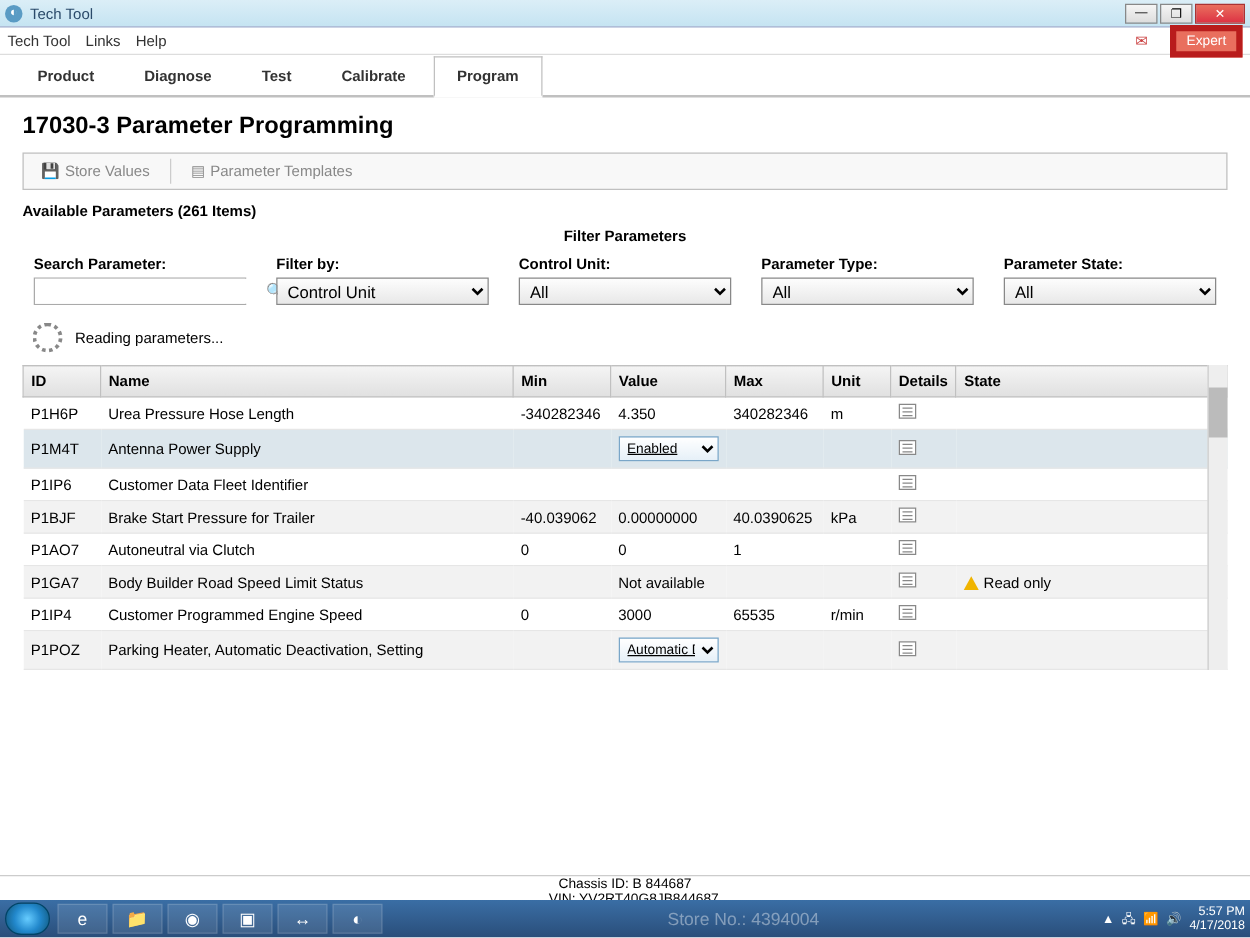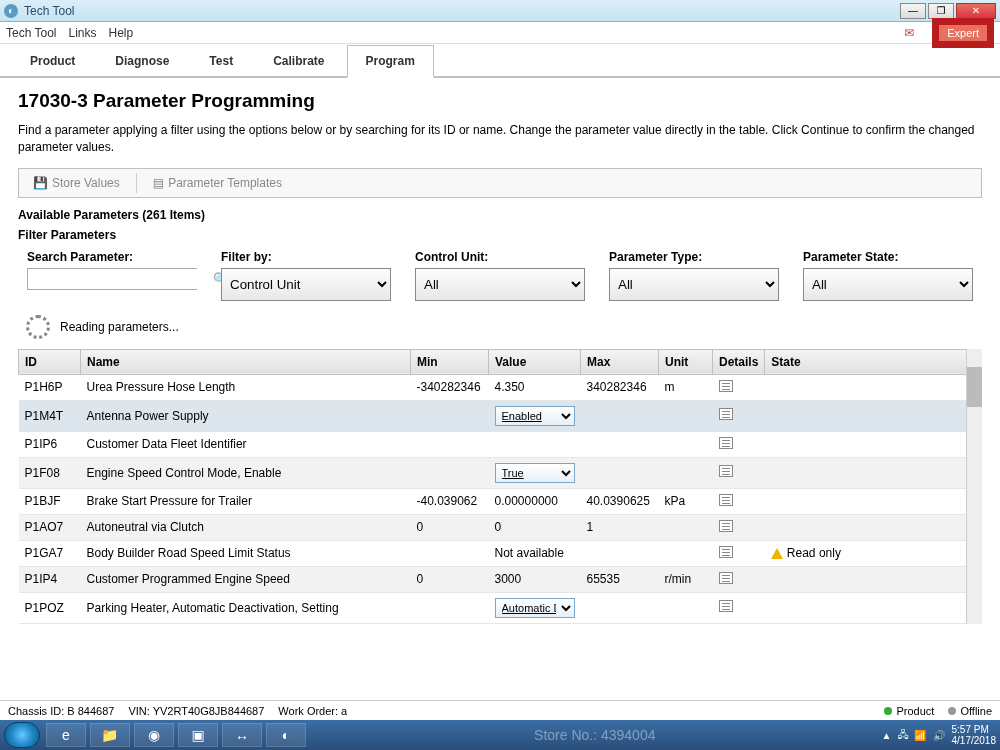--- a/index.html
+++ b/index.html
@@ -10,21 +10,21 @@
 .titlebar .icon { width: 14px; height: 14px; border-radius: 50%; background: #5a9bc4; margin-right: 6px; display: flex; align-items: center; justify-content: center; color: #fff; font-size: 10px; }
 .titlebar .title { color: #2a4a6a; font-size: 12px; flex: 1; }
 .win-btns { display: flex; gap: 2px; }
 .win-btn { width: 26px; height: 16px; border: 1px solid #888; background: linear-gradient(#f5f5f5,#ddd); font-size: 10px; display: flex; align-items: center; justify-content: center; }
 .win-btn.close { background: linear-gradient(#e96f5e,#d34); color: #fff; border-color: #a33; width: 40px; }
 
 
 .menubar { height: 22px; display: flex; align-items: center; padding: 0 6px; gap: 12px; border-bottom: 1px solid #ddd; }
 .menubar .menu-item { color: #333; cursor: pointer; }
 .menubar .spacer { flex: 1; }
-.expert-btn { background: #e96f5e; color: #fff; padding: 2px 8px; border: 7px solid #b91c1c; font-size: 11px; }
+.expert-btn { background: #e96f5e; color: #fff; padding: 2px 8px; border: 5px solid #b91c1c; font-size: 11px; }
 
 
 .tabs { height: 34px; display: flex; align-items: flex-end; background: #fff; border-bottom: 2px solid #c0c0c0; padding: 0 12px; gap: 4px; }
 .tab { padding: 8px 18px; font-weight: bold; color: #333; cursor: pointer; }
 .tab.active { border: 1px solid #c0c0c0; border-bottom: 2px solid #fff; margin-bottom: -2px; background: #fff; }
 
 
 .content { padding: 12px 18px; }
 .page-title { font-size: 19px; font-weight: bold; margin-bottom: 10px; }
 .page-desc { font-size: 12px; margin-bottom: 12px; line-height: 1.4; }
@@ -33,21 +33,21 @@
 .tool-btn { color: #888; display: flex; align-items: center; gap: 4px; padding: 3px 8px; cursor: pointer; }
 .tool-sep { width: 1px; background: #ccc; margin: 0 2px; }
 
 .section-label { font-weight: bold; margin-bottom: 4px; }
 .filter-row { display: flex; gap: 24px; margin-top: 8px; margin-bottom: 14px; justify-content: center; }
 .filter-col { display: flex; flex-direction: column; gap: 4px; }
 .filter-col label { font-weight: bold; }
 .search-wrap { display: flex; border: 1px solid #aaa; width: 170px; height: 22px; }
 .search-wrap input { flex: 1; border: none; padding: 0 4px; outline: none; }
 .search-wrap .mag { width: 22px; display: flex; align-items: center; justify-content: center; color: #666; }
-select.filter { width: 170px; height: 33px; border: 1px solid #888; background: linear-gradient(#fdfdfd,#e8e8e8); padding: 0 4px; }
+select.filter { width: 170px; height: 22px; border: 1px solid #888; background: linear-gradient(#fdfdfd,#e8e8e8); padding: 0 4px; }
 
 .loading-row { display: flex; align-items: center; gap: 10px; margin-bottom: 10px; padding-left: 8px; }
 .spinner { width: 24px; height: 24px; border: 3px dotted #888; border-radius: 50%; }
 
 
 .param-table { width: 100%; border-collapse: collapse; }
 .param-table th { background: linear-gradient(#f4f4f4,#e0e0e0); text-align: left; padding: 5px 6px; border: 1px solid #c0c0c0; font-weight: bold; }
 .param-table td { padding: 5px 6px; border-bottom: 1px solid #e6e6e6; }
 .param-table tr:nth-child(even) td { background: #f2f2f2; }
 .param-table tr.sel td { background: #dce6ec; }
@@ -59,33 +59,33 @@
 .table-scroll { position: relative; }
 .vscroll { position: absolute; right: 0; top: 0; bottom: 0; width: 16px; background: #eee; border-left: 1px solid #ccc; }
 .vscroll .thumb { width: 100%; height: 40px; background: #bbb; margin-top: 18px; }
 
 
 .bottom-btns { display: flex; justify-content: flex-end; gap: 8px; border: 1px solid #c0c0c0; padding: 6px; margin-top: 10px; }
 .btn { padding: 3px 16px; border: 1px solid #999; background: linear-gradient(#fdfdfd,#e4e4e4); cursor: pointer; }
 .btn.disabled { color: #aaa; }
 
 
-.statusbar { position: absolute; bottom: 30px; left: 0; right: 0; height: 20px; border-top: 1px solid #ccc; display: flex; align-items: center; padding: 0 8px; font-size: 11px; background: #fff; }
+.statusbar { position: absolute; bottom: 30px; left: 0; right: 0; height: 20px; border-top: 1px solid #ccc; display: flex; align-items: center; padding: 0 8px; font-size: 11px; background: #fff; flex-direction: column; }
 .statusbar .spacer { flex: 1; }
 .status-item { display: flex; align-items: center; gap: 4px; margin-left: 14px; }
 .dot-green { width:8px; height:8px; border-radius:50%; background:#3a3; }
 .dot-gray { width:8px; height:8px; border-radius:50%; background:#999; }
 
 
 .taskbar { position: absolute; bottom: 0; left: 0; right: 0; height: 30px; background: linear-gradient(#3a6ea5, #2a4e7a); display: flex; align-items: center; padding: 0 4px; }
 .start-orb { width: 36px; height: 26px; border-radius: 14px; background: radial-gradient(circle,#6cf,#28c,#157); border:1px solid #046; margin-right: 4px; }
 .task-btn { width: 40px; height: 24px; margin: 0 2px; background: rgba(255,255,255,0.1); border: 1px solid rgba(255,255,255,0.15); display: flex; align-items: center; justify-content: center; color: #fff; font-size: 14px; }
 .task-spacer { flex: 1; text-align: center; color: rgba(255,255,255,0.4); font-size: 14px; }
 .tray { display: flex; align-items: center; gap: 6px; color: #fff; font-size: 10px; }
-.tray .time { text-align: left; line-height: 1.1; }
+.tray .time { text-align: right; line-height: 1.1; }
 </style>
 </head>
 <body>
 
 <div class="titlebar">
   <span class="icon">◐</span>
   <span class="title">Tech Tool</span>
   <div class="win-btns">
     <div class="win-btn">—</div>
     <div class="win-btn">❐</div>
@@ -105,36 +105,35 @@
 <div class="tabs">
   <div class="tab">Product</div>
   <div class="tab">Diagnose</div>
   <div class="tab">Test</div>
   <div class="tab">Calibrate</div>
   <div class="tab active">Program</div>
 </div>
 
 <div class="content">
   <div class="page-title">17030-3 Parameter Programming</div>
-  <div class="page-desc">Find a parameter applying a filter using the options below or by searching for its ID or name. Change the parameter value directly in the table. Click Continue to confirm the changed parameter values.</div>
 
   <div class="toolbar-box">
     <div class="tool-btn">
       <span>💾</span>
       <span>Store Values</span>
     </div>
     <div class="tool-sep"></div>
     <div class="tool-btn">
       <span>▤</span>
       <span>Parameter Templates</span>
     </div>
   </div>
 
   <div class="section-label">Available Parameters (261 Items)</div>
-  <div class="section-label" style="margin-top:6px;">Filter Parameters</div>
+  <div class="section-label" style="margin-top:6px;text-align:center;">Filter Parameters</div>
 
   <div class="filter-row">
     <div class="filter-col">
       <label>Search Parameter:</label>
       <div class="search-wrap">
         <input type="text" style="">
         <span class="mag">🔍</span>
       </div>
     </div>
     <div class="filter-col">
@@ -193,30 +192,20 @@
             <td></td>
             <td></td>
             <td><span class="details-icon"></span></td>
             <td></td>
           </tr>
           <tr>
             <td>P1IP6</td>
             <td>Customer Data Fleet Identifier</td>
             <td></td>
             <td><span></span></td>
-            <td></td>
-            <td></td>
-            <td><span class="details-icon"></span></td>
-            <td></td>
-          </tr>
-          <tr>
-            <td>P1F08</td>
-            <td>Engine Speed Control Mode, Enable</td>
-            <td></td>
-            <td><select class="val-dd"><option>True</option></select></td>
             <td></td>
             <td></td>
             <td><span class="details-icon"></span></td>
             <td></td>
           </tr>
           <tr>
             <td>P1BJF</td>
             <td>Brake Start Pressure for Trailer</td>
             <td>-40.039062</td>
             <td><span>0.00000000</span></td>

